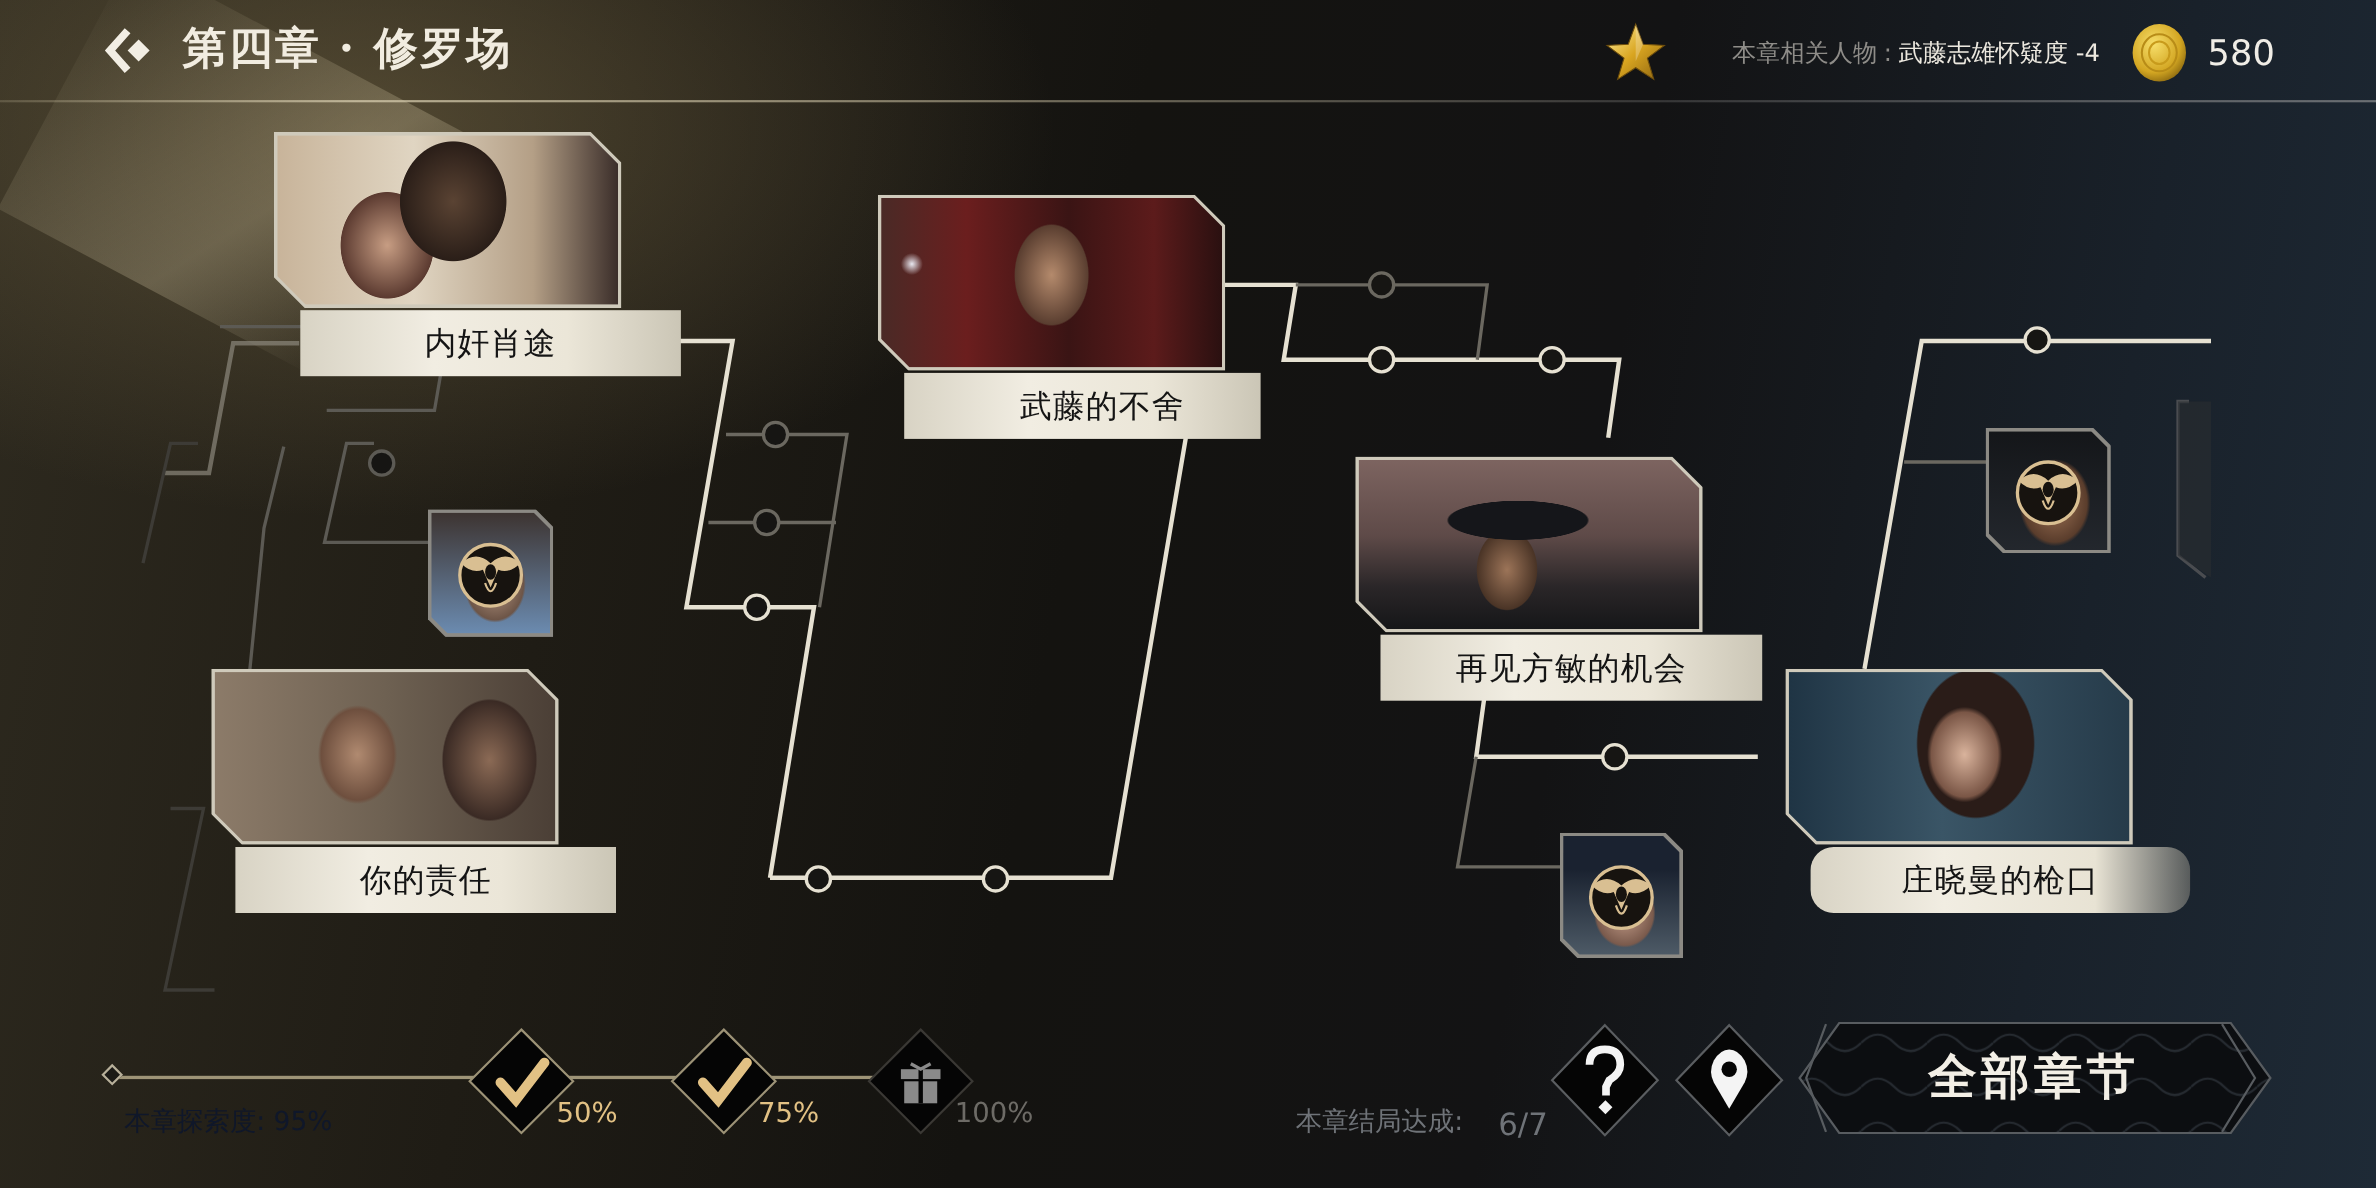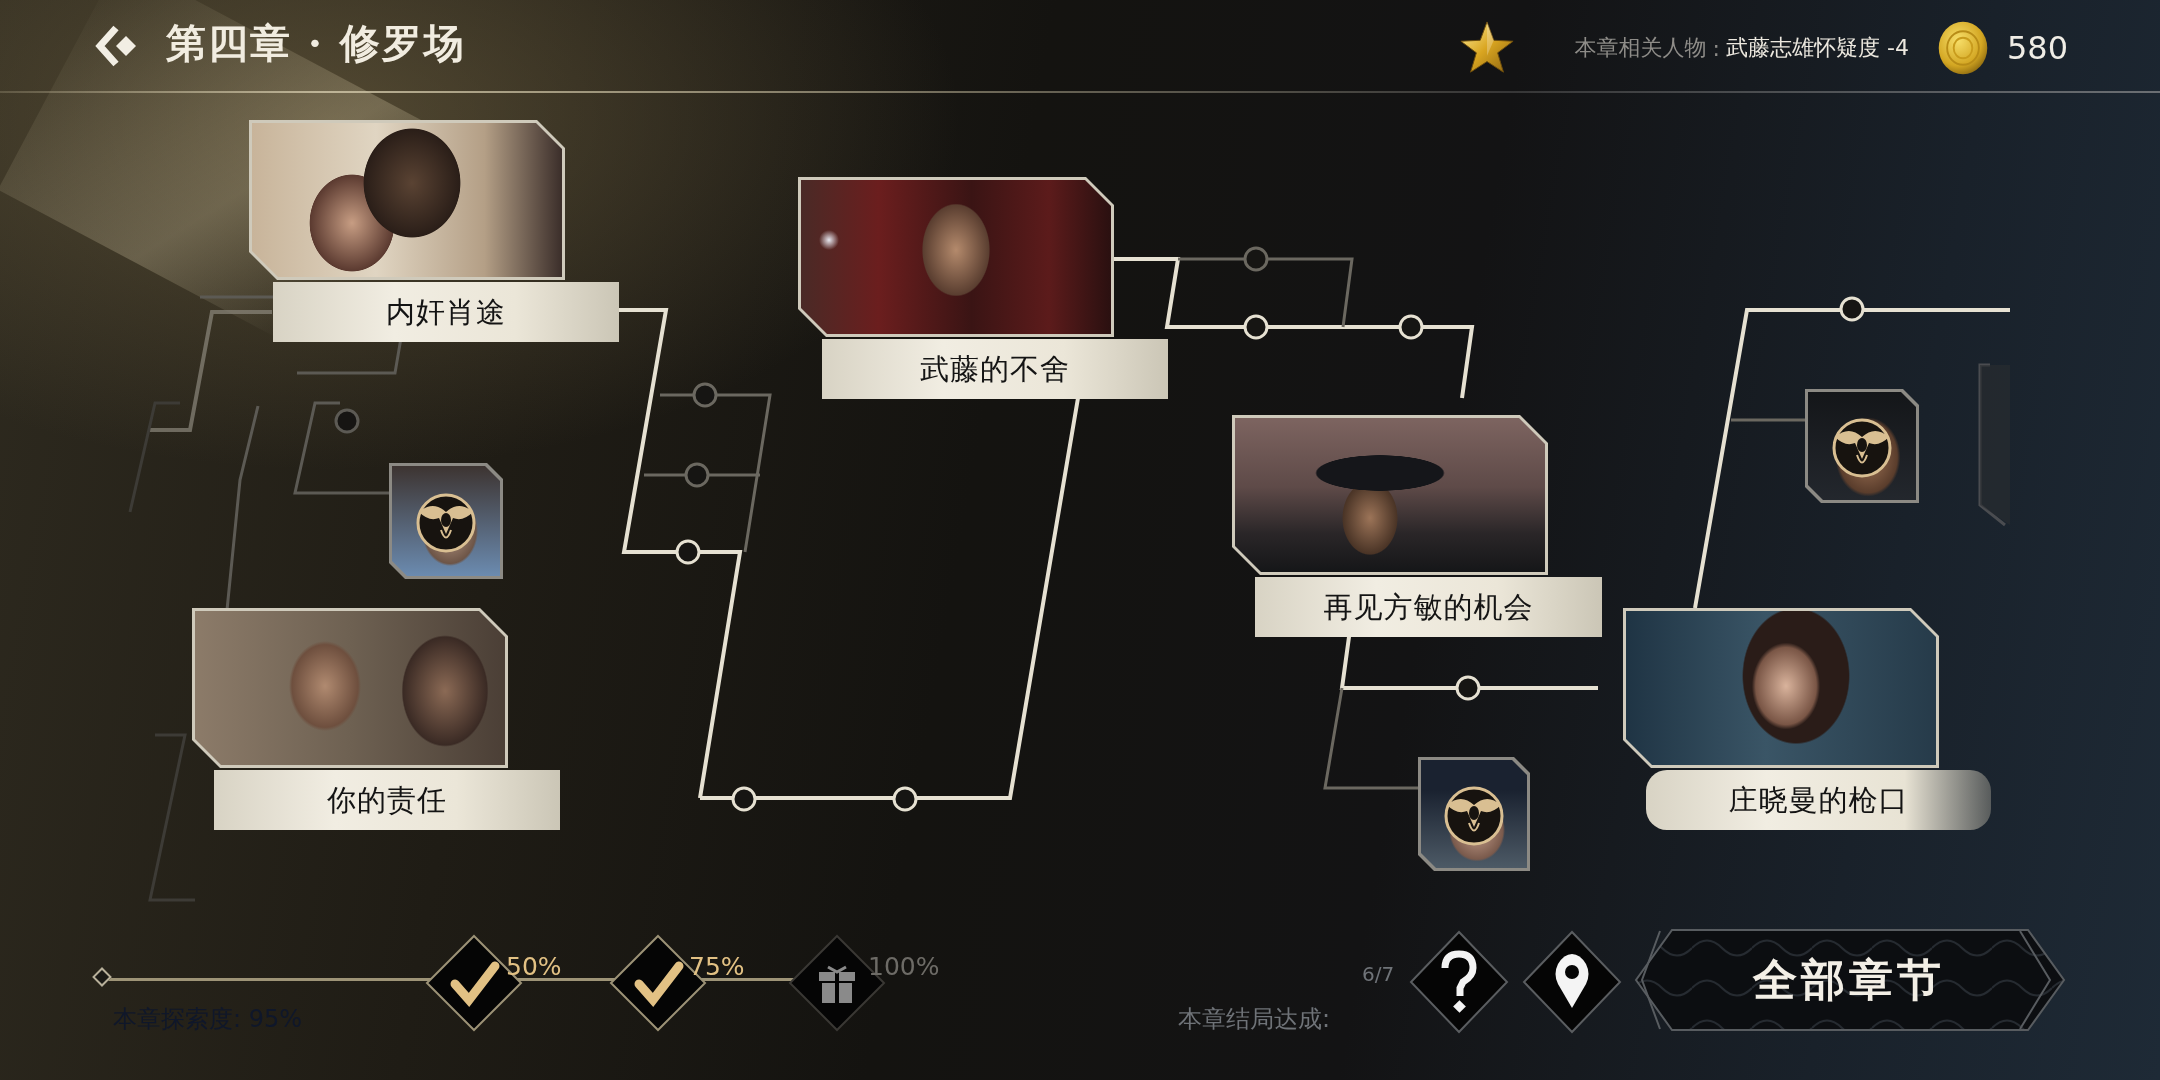--- a/index.html
+++ b/index.html
@@ -54,24 +54,24 @@
   }
   .avatar { position: absolute; cursor: pointer; }
   .avatar .photo { clip-path: polygon(0 0, calc(100% - 16px) 0, 100% 16px, 100% 100%, 16px 100%, 0 calc(100% - 16px)); background: #8c8a84; }
   .avatar .photo-inner { clip-path: polygon(0 0, calc(100% - 15px) 0, 100% 15px, 100% 100%, 15px 100%, 0 calc(100% - 15px)); position: relative; }
   .mask-emblem { position: absolute; left: 50%; top: 52%; transform: translate(-50%,-50%); width: 66px; height: 66px; }
 
   
   .progress-track { position: absolute; left: 100px; top: 978px; width: 730px; height: 3px; background: #9e9477; }
   .progress-start { position: absolute; left: 95px; top: 970px; width: 14px; height: 14px; border: 2px solid #b8b09a; transform: rotate(45deg); box-sizing: border-box; background: #1b1a16; }
   .milestone { position: absolute; top: 934px; width: 98px; height: 98px; cursor: pointer; }
-  .milestone-pct { position: absolute; top: 952px; font-size: 25px; }
+  .milestone-pct { position: absolute; top: 997px; font-size: 25px; }
   .explore-label { position: absolute; left: 113px; top: 1003px; font-size: 24px; color: #0f172a; }
   .ending-label { position: absolute; left: 1178px; top: 1003px; font-size: 24px; color: #6f7378; }
-  .ending-value { position: absolute; left: 1362px; top: 962px; font-size: 20px; color: #6f7378; }
+  .ending-value { position: absolute; left: 1362px; top: 1006px; font-size: 28px; color: #6f7378; }
   .icon-btn { position: absolute; top: 930px; width: 104px; height: 104px; cursor: pointer; }
   .all-chapters { position: absolute; left: 1632px; top: 928px; width: 434px; height: 104px; cursor: pointer; }
   .all-chapters-text {
     position: absolute; left: 0; top: 0; width: 100%; height: 100%; line-height: 104px; text-align: center;
     font-family: "DejaVu Serif", "Liberation Serif", serif; font-weight: bold; font-size: 44px; color: #f3efe6; letter-spacing: 4px;
   }
 </style>
 </head>
 <body>
 
@@ -173,21 +173,21 @@
   <div class="photo" style="width:316px; height:160px;">
     <div class="photo-inner" style="background:radial-gradient(ellipse 60px 75px at 130px 75px, #b08a70 0%, #6e4f3e 55%, rgba(0,0,0,0) 60%), radial-gradient(ellipse 70px 90px at 250px 80px, #8b6a55 0%, #3a2a24 60%, rgba(0,0,0,0) 62%), linear-gradient(90deg, #8c7b69 0%, #6e6152 50%, #4b3f36 100%);"></div>
   </div>
   <div class="label" style="left:22px; top:162px; width:346px;">你的责任</div>
 </div>
 
 <div class="card" style="left:798px; top:177px; width:370px; height:222px;">
   <div class="photo" style="width:316px; height:160px;">
     <div class="photo-inner" style="background:radial-gradient(ellipse 55px 75px at 155px 70px, #b48a6c 0%, #5a3e30 60%, rgba(0,0,0,0) 62%), radial-gradient(circle 10px at 28px 60px, #e8e8f0 0%, rgba(0,0,0,0) 100%), linear-gradient(90deg, #4a2a26 0%, #6b1e1e 25%, #3a1414 55%, #5c1b1b 80%, #2a1010 100%);"></div>
   </div>
-  <div class="label" style="left:24px; top:162px; width:346px;">武藤的不舍</div>
+  <div class="label" style="left:24px; top:162px; width:288px;padding-left:36px;">武藤的不舍</div>
 </div>
 
 <div class="card" style="left:1232px; top:415px; width:370px; height:222px;">
   <div class="photo" style="width:316px; height:160px;">
     <div class="photo-inner" style="background:radial-gradient(ellipse 90px 25px at 145px 55px, #15161a 0%, #15161a 70%, rgba(0,0,0,0) 72%), radial-gradient(ellipse 45px 60px at 135px 100px, #9c7458 0%, #4a3426 60%, rgba(0,0,0,0) 62%), linear-gradient(180deg, #7d6460 0%, #5e4a48 45%, #2a2628 75%, #151618 100%);"></div>
   </div>
   <div class="label" style="left:23px; top:162px; width:347px;">再见方敏的机会</div>
 </div>
 
 <div class="card" style="left:1623px; top:608px; width:370px; height:222px;">

